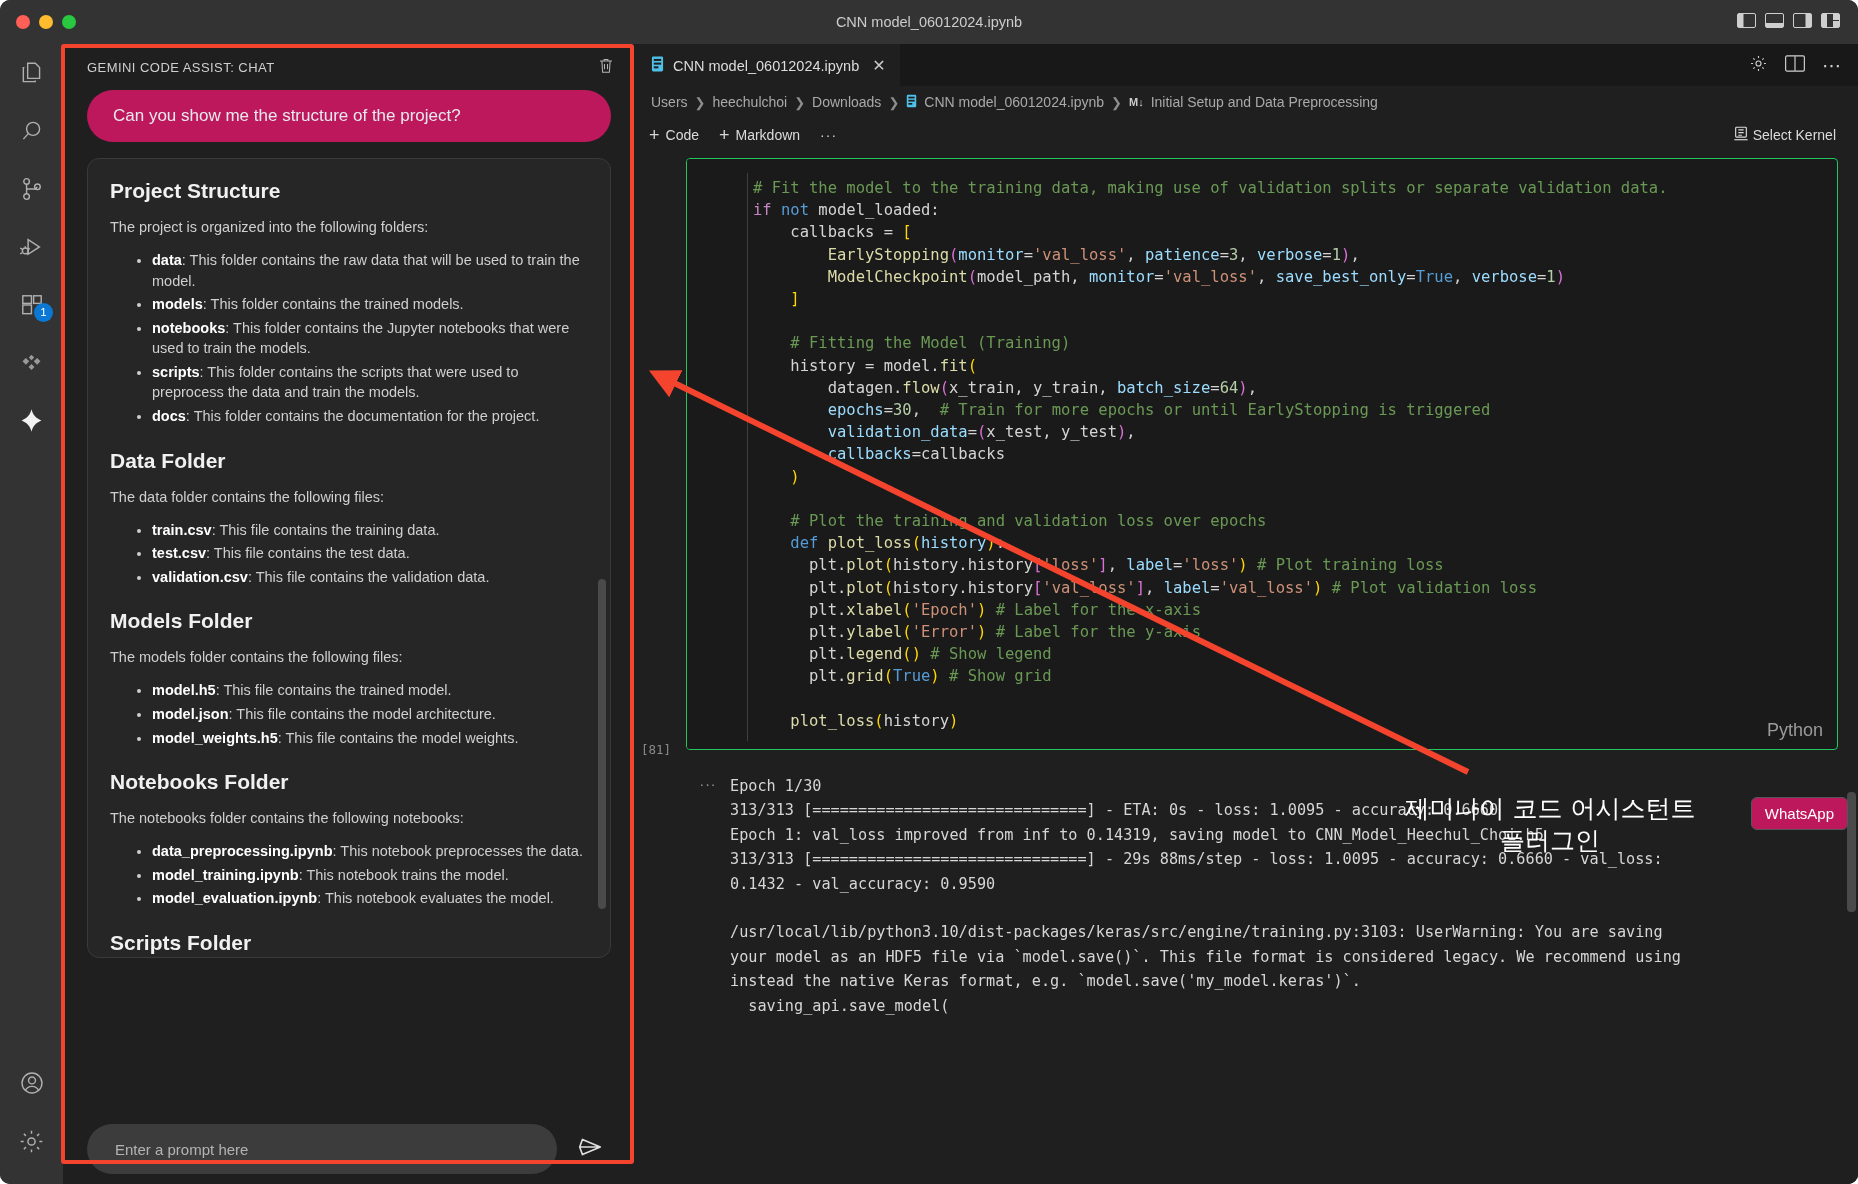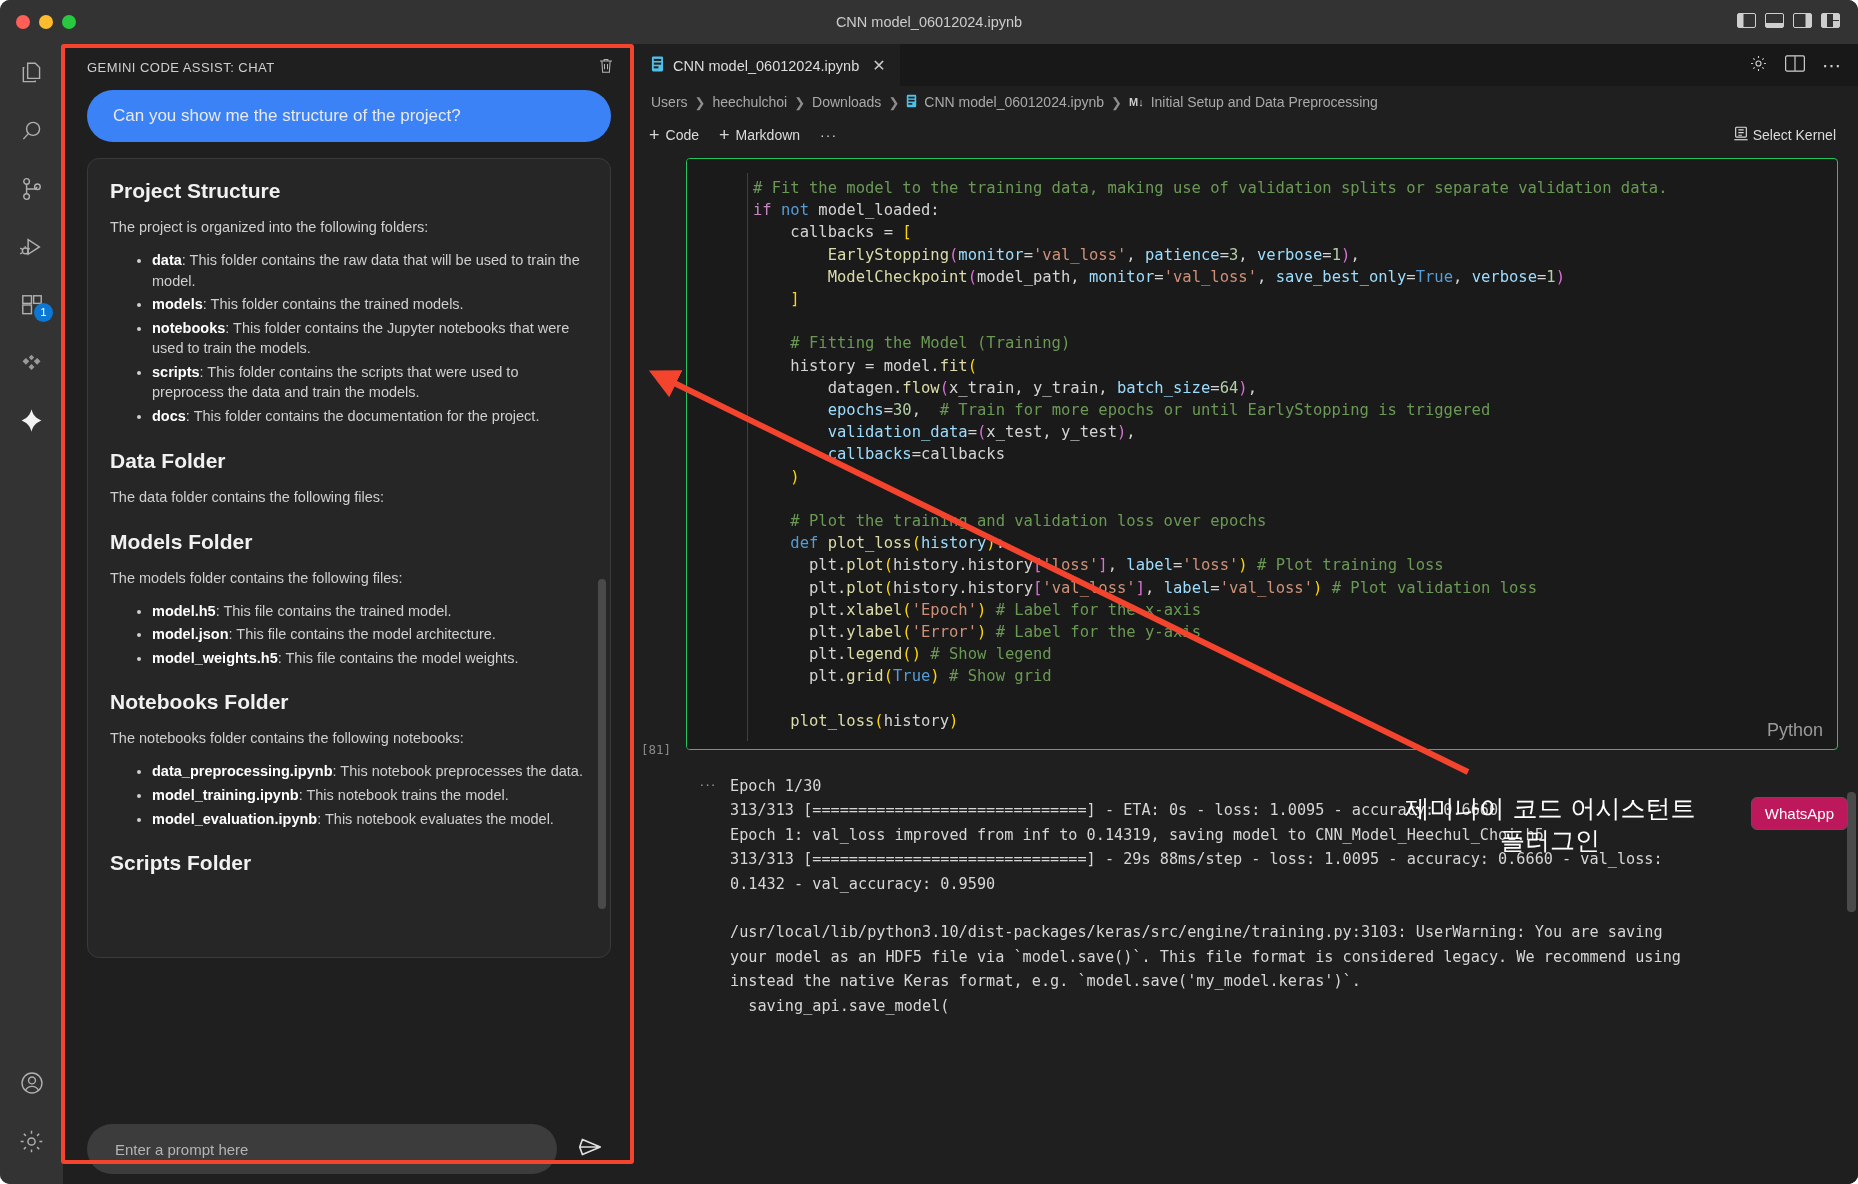--- a/index.html
+++ b/index.html
@@ -75,21 +75,21 @@
     font-size: 13px; letter-spacing: .45px; color: #cfcfcf;
     flex: 1;
   }
   .trash-btn { cursor: pointer; opacity: .85; }
 
   .chat-scroll {
     flex: 1; overflow: hidden; position: relative;
     padding: 0 22px 0 24px;
   }
   .user-bubble {
-    background: #3b82f6;
+    background: #be185d;
     border-radius: 26px;
     padding: 16px 26px;
     color: #e8eaed; font-size: 17px;
     margin-bottom: 16px;
   }
   .answer-card {
     background: #262626;
     border: 1px solid #3a3a3a;
     border-radius: 12px;
     padding: 20px 22px 18px 22px;
@@ -415,20 +415,25 @@
         <ul>
           <li><b>data</b><span>: This folder contains the raw data that will be used to train the model.</span></li>
           <li><b>models</b><span>: This folder contains the trained models.</span></li>
           <li><b>notebooks</b><span>: This folder contains the Jupyter notebooks that were used to train the models.</span></li>
           <li><b>scripts</b><span>: This folder contains the scripts that were used to preprocess the data and train the models.</span></li>
           <li><b>docs</b><span>: This folder contains the documentation for the project.</span></li>
         </ul>
 
         <h3 class="mt">Data Folder</h3>
         <p>The data folder contains the following files:</p>
+        <ul>
+          <li><b>train.csv</b><span>: This file contains the training data.</span></li>
+          <li><b>test.csv</b><span>: This file contains the test data.</span></li>
+          <li><b>validation.csv</b><span>: This file contains the validation data.</span></li>
+        </ul>
 
         <h3 class="mt">Models Folder</h3>
         <p>The models folder contains the following files:</p>
         <ul>
           <li><b>model.h5</b><span>: This file contains the trained model.</span></li>
           <li><b>model.json</b><span>: This file contains the model architecture.</span></li>
           <li><b>model_weights.h5</b><span>: This file contains the model weights.</span></li>
         </ul>
 
         <h3 class="mt">Notebooks Folder</h3>

